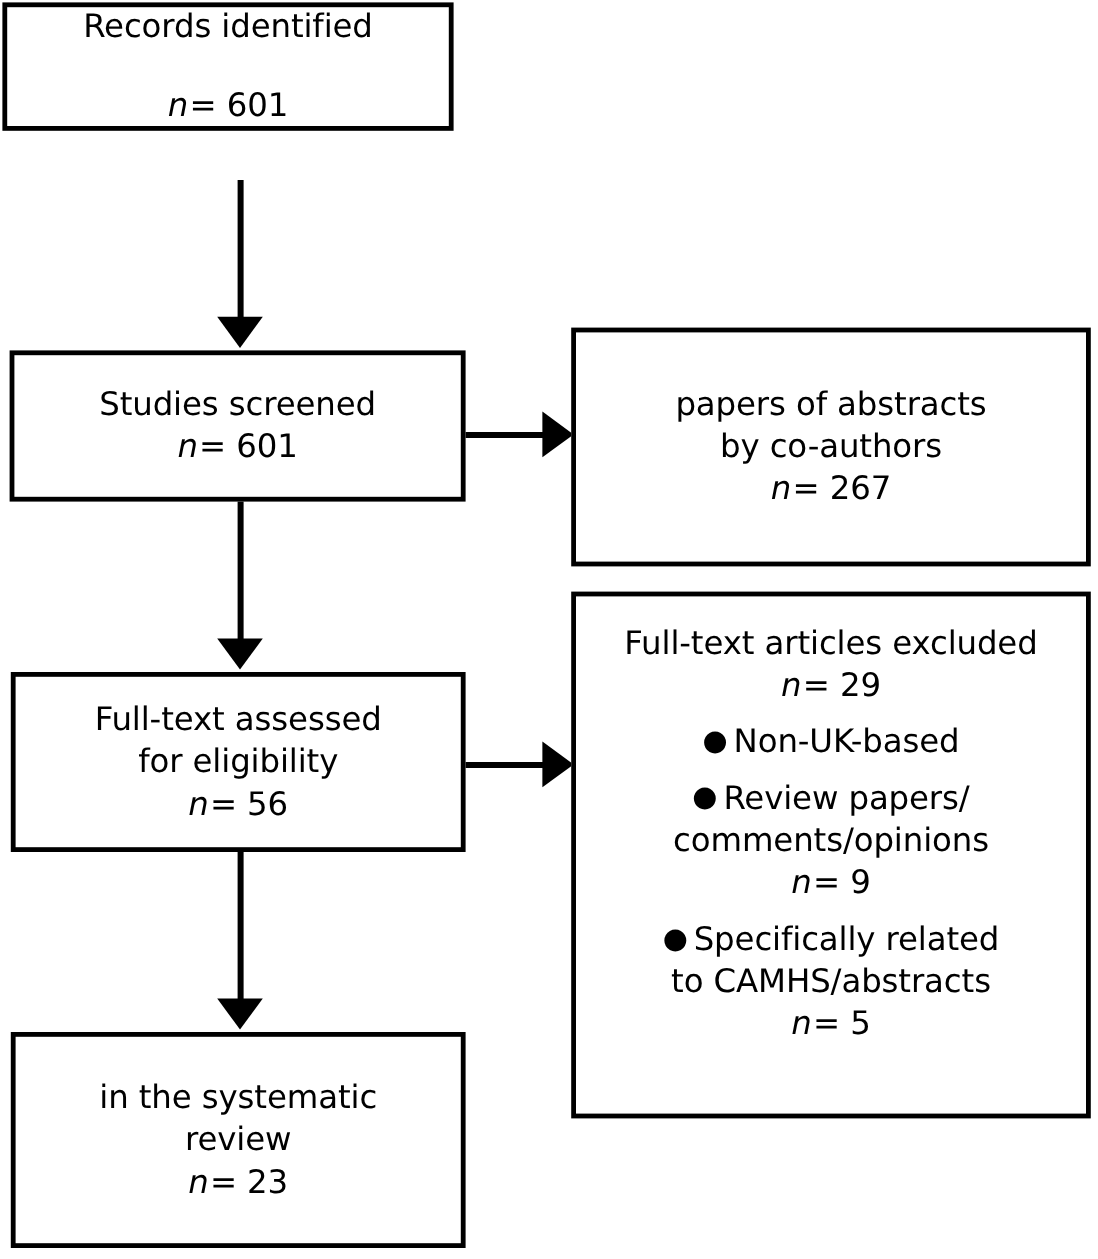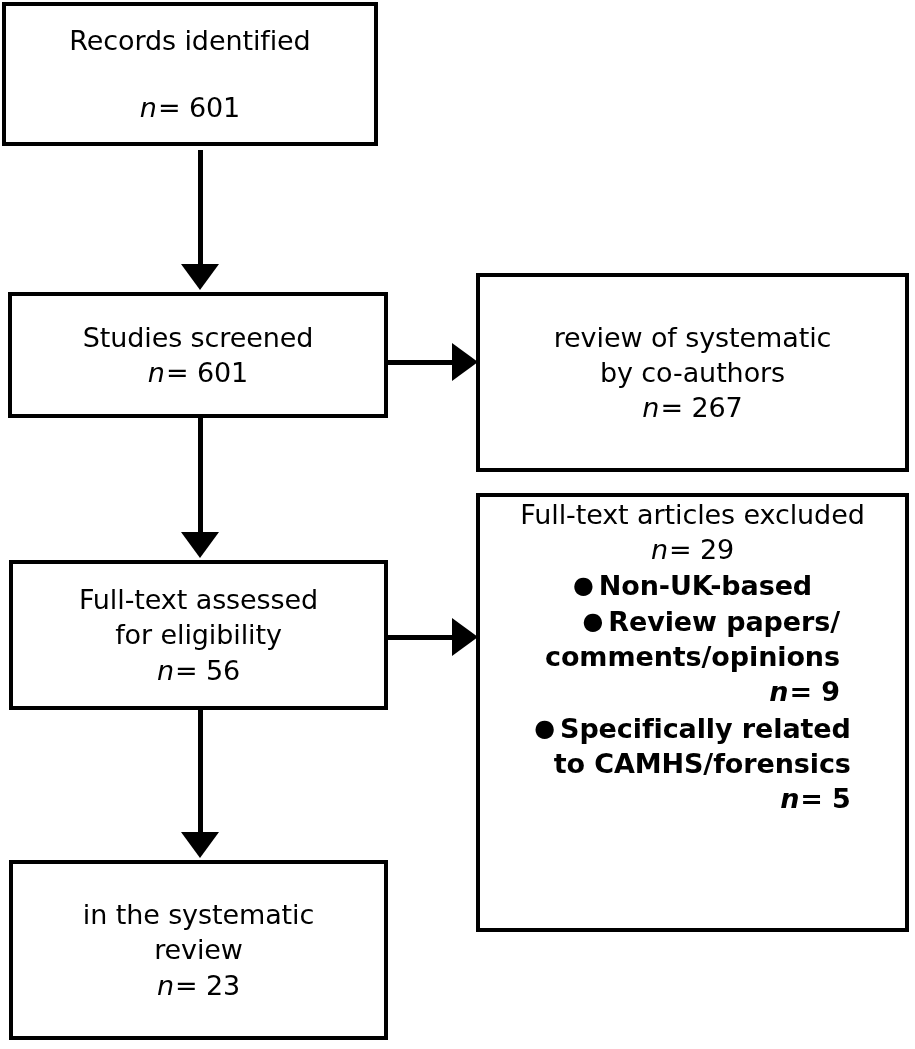--- a/index.html
+++ b/index.html
@@ -44,40 +44,39 @@
     padding-right: 1px;
   }
   .bullet-list {
     width: 100%;
     display: flex;
     flex-direction: column;
     align-items: center;
   }
   .bullet-item {
     display: block;
-    text-align: right;
-    margin-top: 1px;
-    font-weight: bold;
+    text-align: center;
+    margin-top: 12px;
   }
   .bullet-item .dot {
     font-size: 24px;
     line-height: 1;
     position: relative;
     top: -2px;
     padding-right: 5px;
   }
 
   
-  #box-records-identified { left: 2px;  top: 2px;   width: 376px; height: 144px; gap: 31px; }
+  #box-records-identified { left: 2px;  top: 2px;   width: 376px; height: 107px; gap: 31px; }
   #box-records-screened   { left: 8px;  top: 292px; width: 380px; height: 126px; }
   #box-fulltext-assessed  { left: 9px;  top: 560px; width: 379px; height: 150px; text-align: center; }
   #box-studies-included   { left: 9px;  top: 860px; width: 379px; height: 180px; }
   #box-records-excluded   { left: 476px; top: 273px; width: 433px; height: 199px; }
   #box-fulltext-excluded  { left: 476px; top: 493px; width: 433px; height: 439px;
-                            justify-content: flex-start; }
+                            justify-content: flex-start; padding-top: 22px; }
 
   
   .v-line {
     position: absolute;
     width: 5px;
     background: #000000;
     left: 198px;
   }
   .v-head {
     position: absolute;
@@ -129,21 +128,21 @@
 
   <div class="box" id="box-records-screened">
     <div class="line">Studies screened</div>
     <div class="n"><i>n</i><span>=</span>&nbsp;<span>601</span></div>
   </div>
 
   <div class="h-line" id="arrow4-line"></div>
   <div class="h-head" id="arrow4-head"></div>
 
   <div class="box" id="box-records-excluded">
-    <div class="line">review of systematic</div>
+    <div class="line">papers of abstracts</div>
     <div class="line">by co-authors</div>
     <div class="n"><i>n</i><span>=</span>&nbsp;<span>267</span></div>
   </div>
 
   <div class="v-line" id="arrow2-line"></div>
   <div class="v-head" id="arrow2-head"></div>
 
   <div class="box" id="box-fulltext-assessed">
     <div class="line">Full-text assessed</div>
     <div class="line">for eligibility</div>
@@ -164,21 +163,21 @@
       </div>
 
       <div class="bullet-item">
         <div class="line"><span class="dot">●</span><span>Review papers/</span></div>
         <div class="line">comments/opinions</div>
         <div class="n"><i>n</i><span>=</span>&nbsp;<span>9</span></div>
       </div>
 
       <div class="bullet-item">
         <div class="line"><span class="dot">●</span><span>Specifically related</span></div>
-        <div class="line">to CAMHS/forensics</div>
+        <div class="line">to CAMHS/abstracts</div>
         <div class="n"><i>n</i><span>=</span>&nbsp;<span>5</span></div>
       </div>
 
     </div>
   </div>
 
   <div class="v-line" id="arrow3-line"></div>
   <div class="v-head" id="arrow3-head"></div>
 
   <div class="box" id="box-studies-included">

